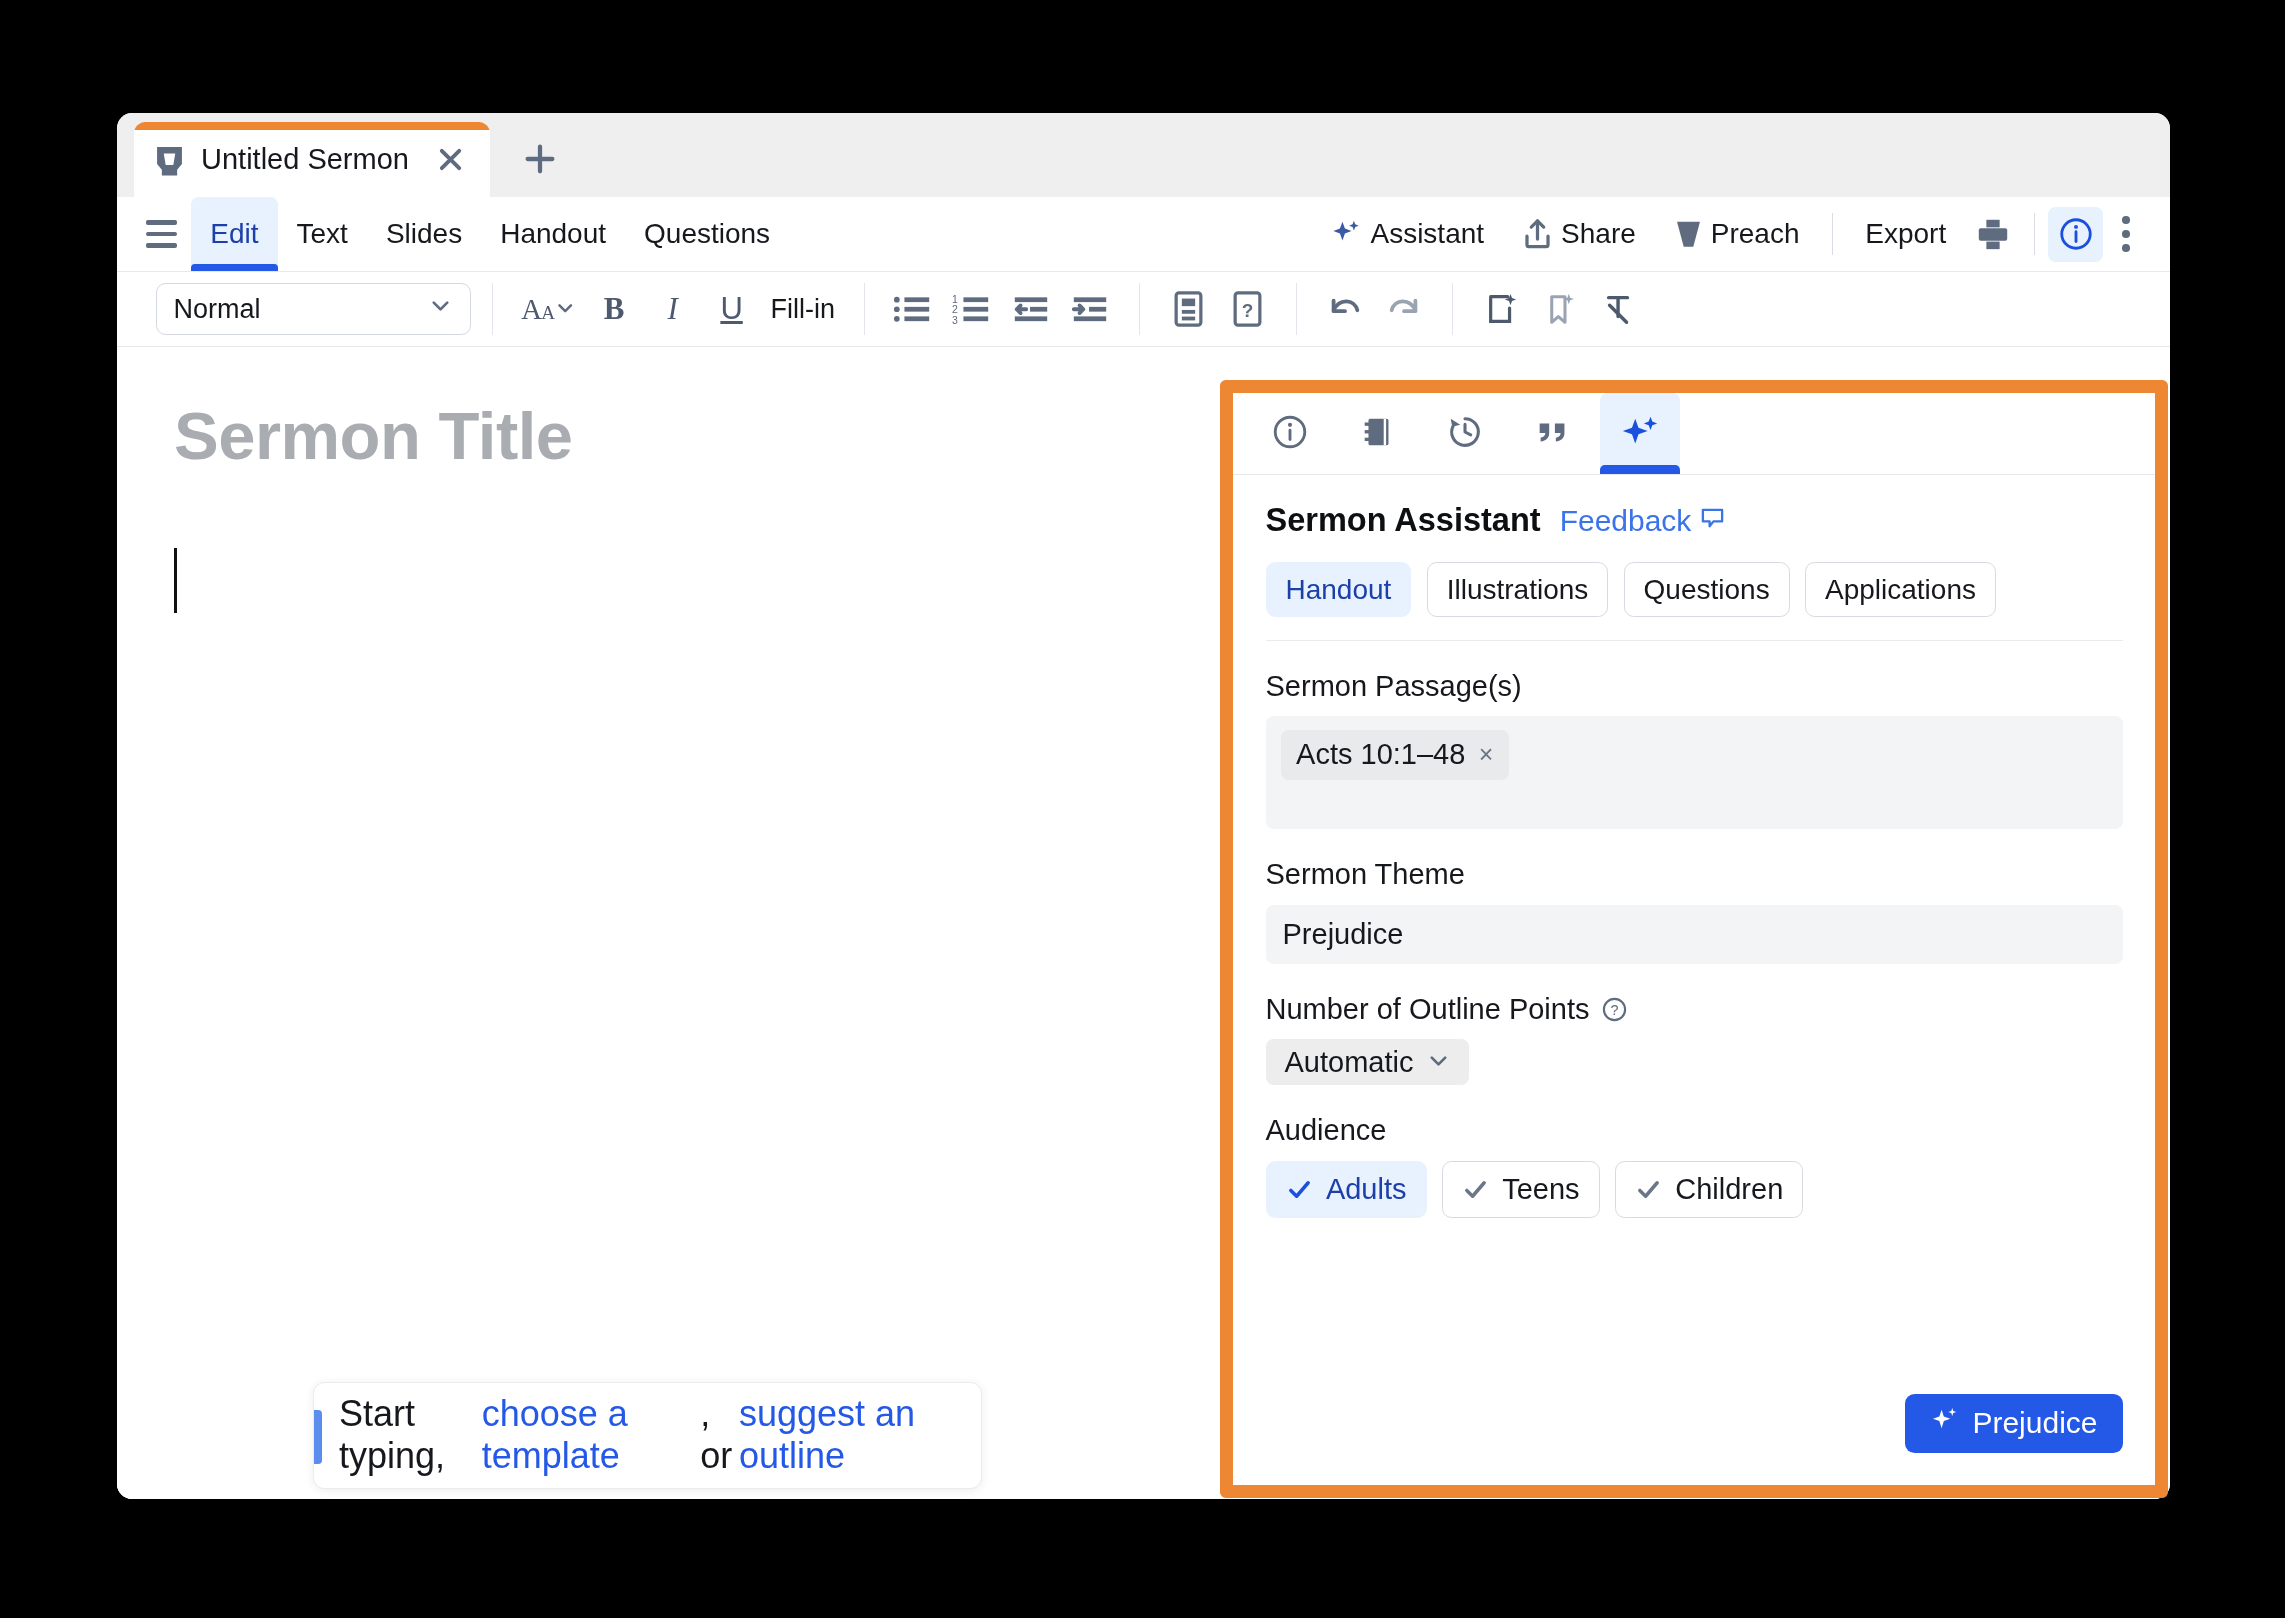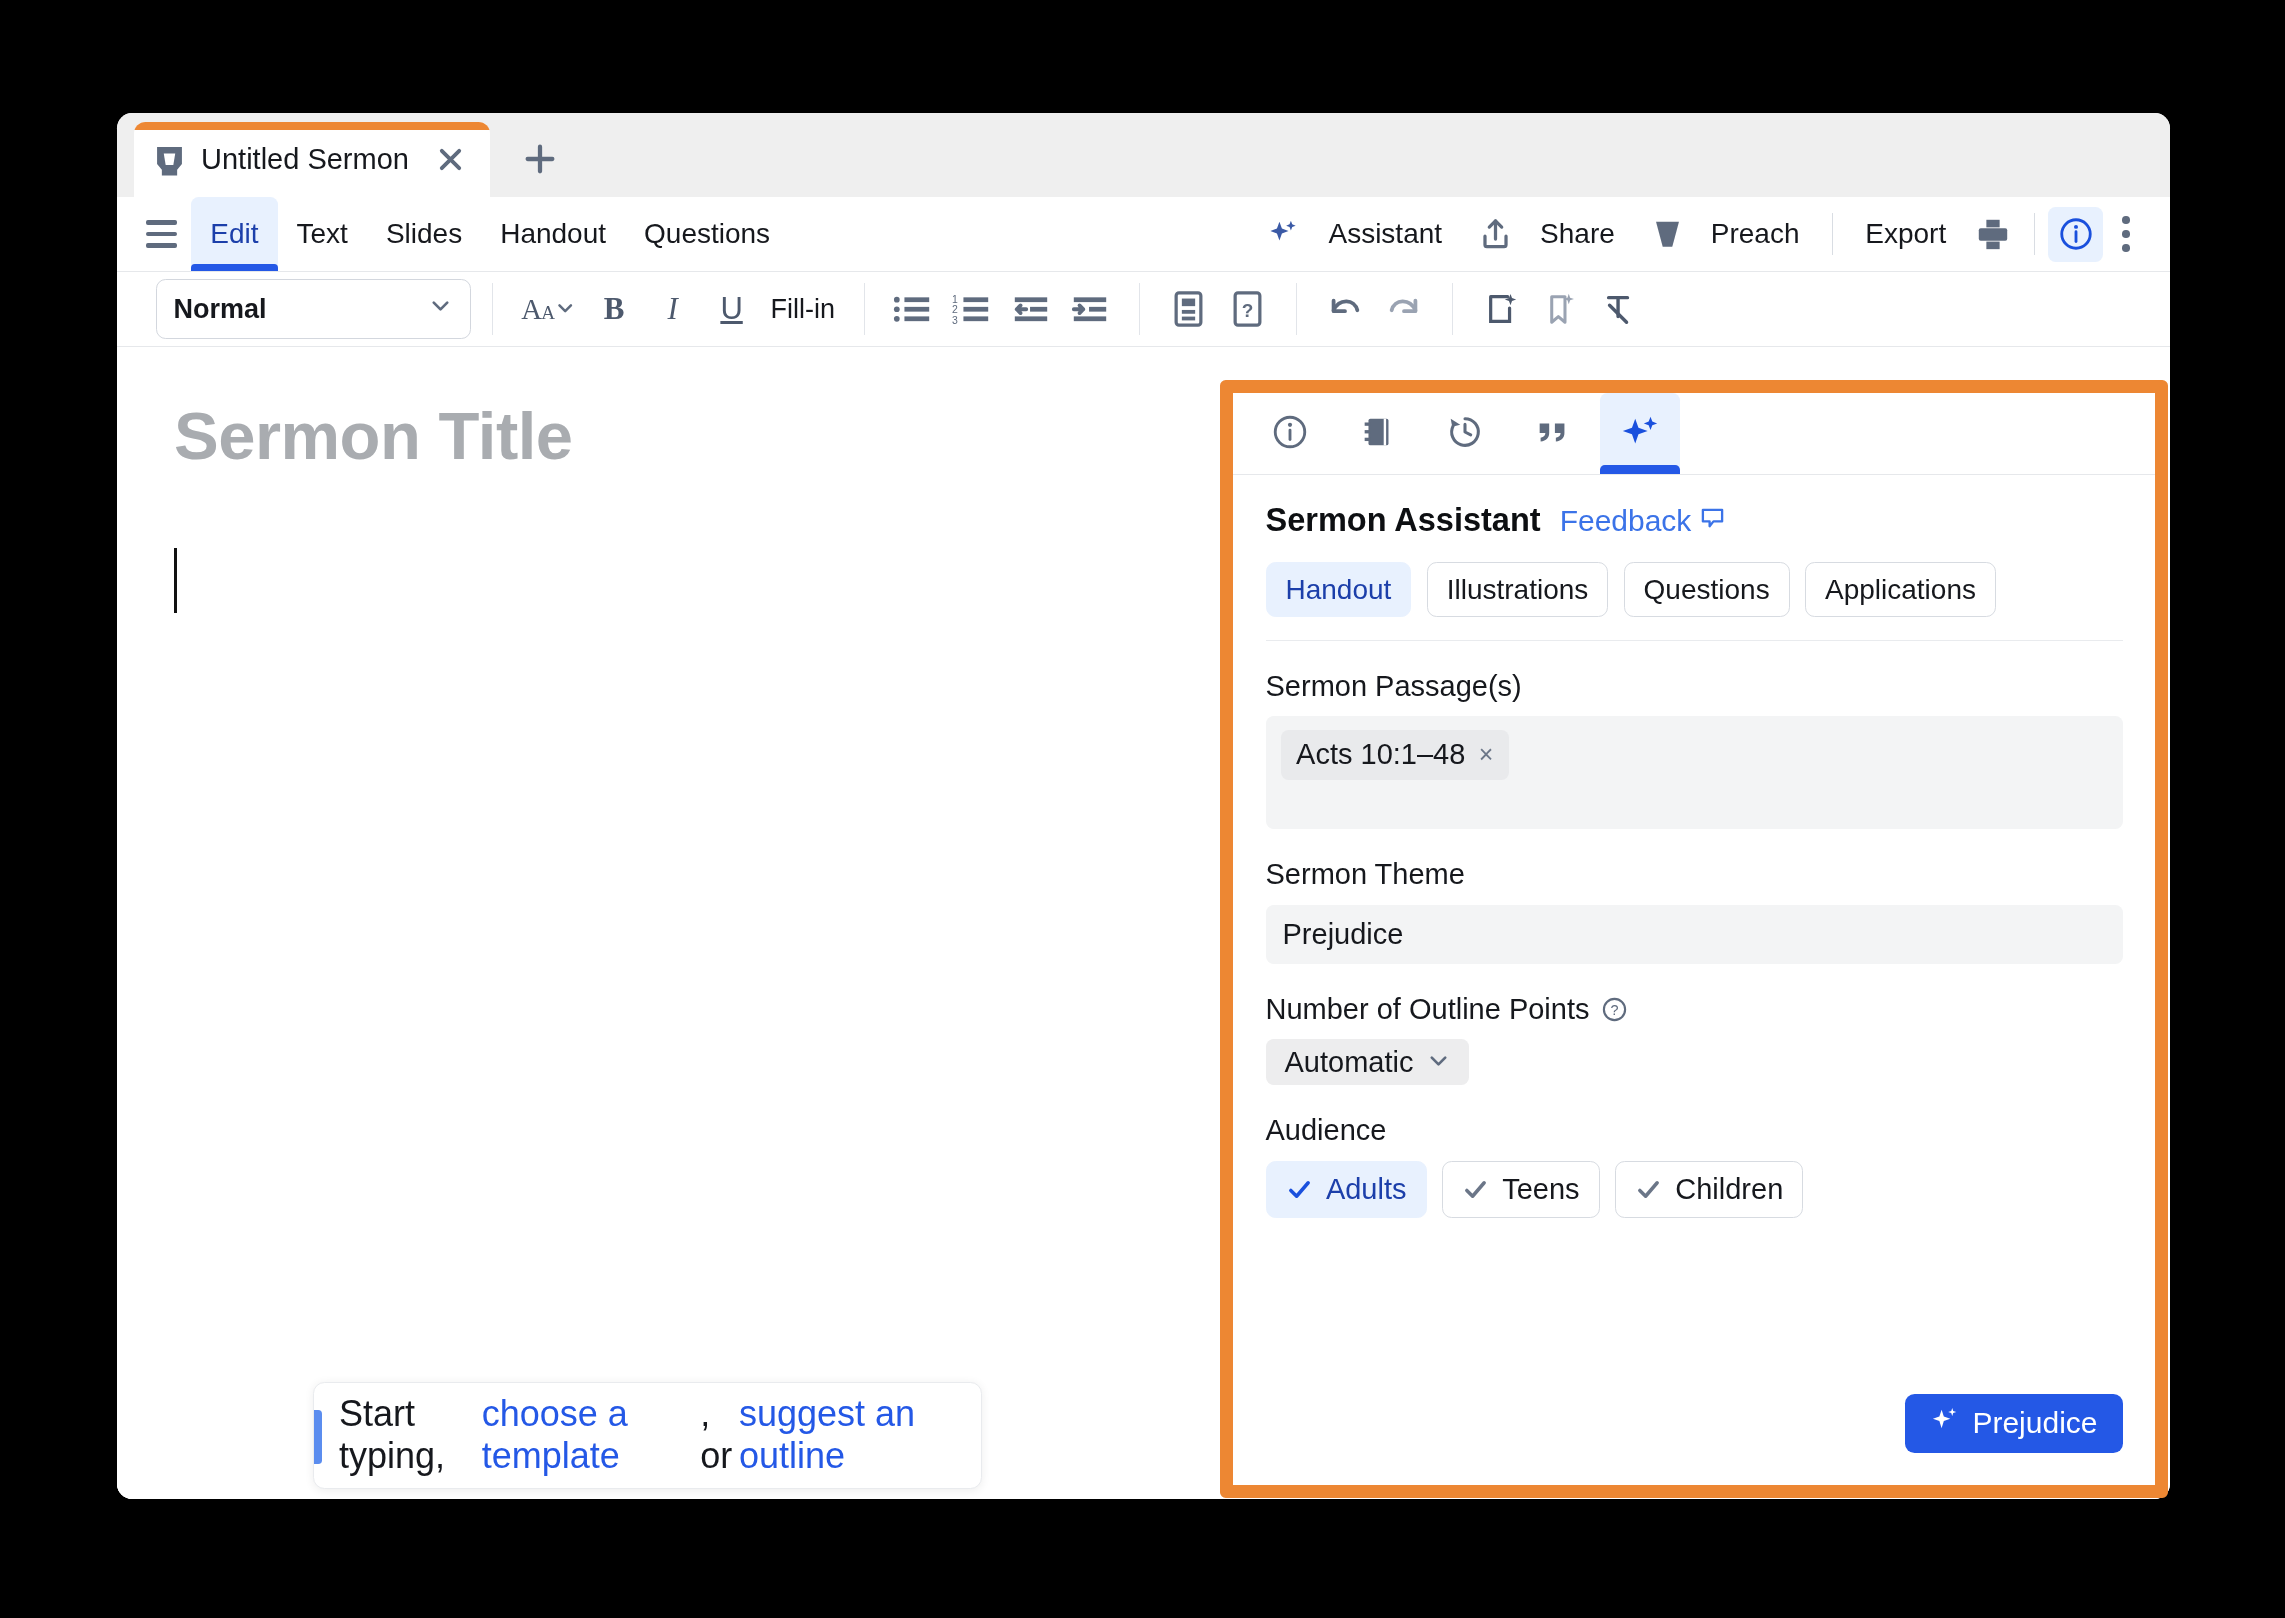--- a/index.html
+++ b/index.html
@@ -107,21 +107,21 @@
     content: "";
     position: absolute;
     left: 0; right: 0; bottom: 0;
     height: 6.7px;
     background: #2458e6;
     border-radius: 3.8px 3.8px 0 0;
   }
   .menu-spacer { flex: 1 1 auto; }
   .menu-right { display: flex; align-items: center; }
   .tool-btn {
-    display: flex; align-items: center; gap: 29px;
+    display: flex; align-items: center; gap: 8px;
     padding: 0 19px; height: 100%;
     font-size: 28px; color: #16181d;
     white-space: nowrap;
   }
   .tool-btn .ic { display: flex; align-items: center; color: #5f6b7e; }
   .menu-divider {
     width: 1px; height: 42px;
     background: #d9dde3;
     align-self: center;
     margin: 0 13.4px;
@@ -146,30 +146,29 @@
   .formatbar {
     position: relative;
     height: 75px;
     background: #ffffff;
     display: flex; align-items: center;
     padding: 0 11.5px;
     border-bottom: 1px solid #e6e8eb;
   }
   .style-select {
     margin-left: 27px;
-    width: 315px; height: 60px;
+    width: 315px; height: 52px;
     border: 1px solid #d3d7de;
     border-radius: 9.6px;
     display: flex; align-items: center;
     justify-content: space-between;
     padding: 0 17px;
     font-size: 27px;
     color: #16181d;
     background: #fff;
-    font-weight: bold;
   }
   .fb-divider { width: 1px; height: 52px; background: #e2e5ea; margin: 0 21px; }
   .fb-group { display: flex; align-items: center; gap: 3.8px; }
   .fb-btn {
     min-width: 55px; height: 55px;
     display: flex; align-items: center; justify-content: center;
     color: #5f6b7e;
     border-radius: 5.7px;
     padding: 0 7.6px;
   }

